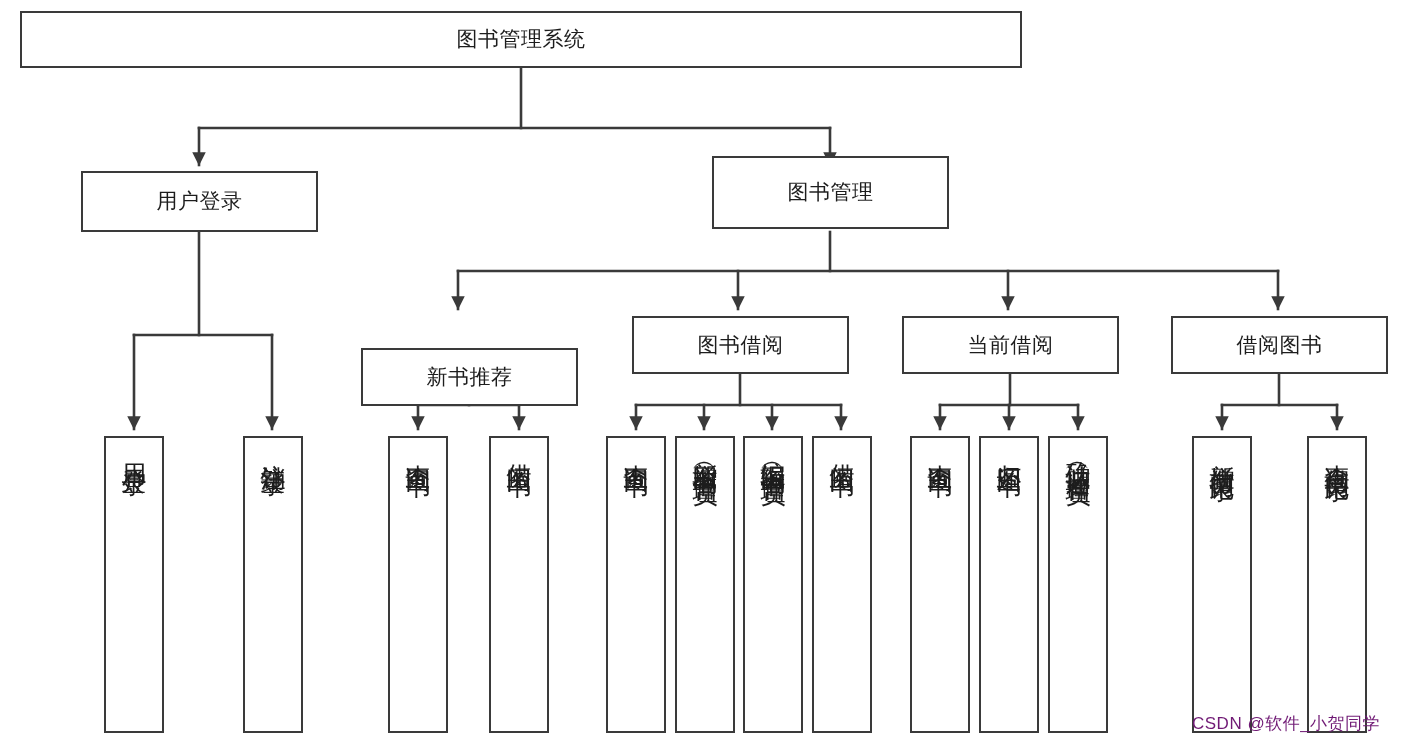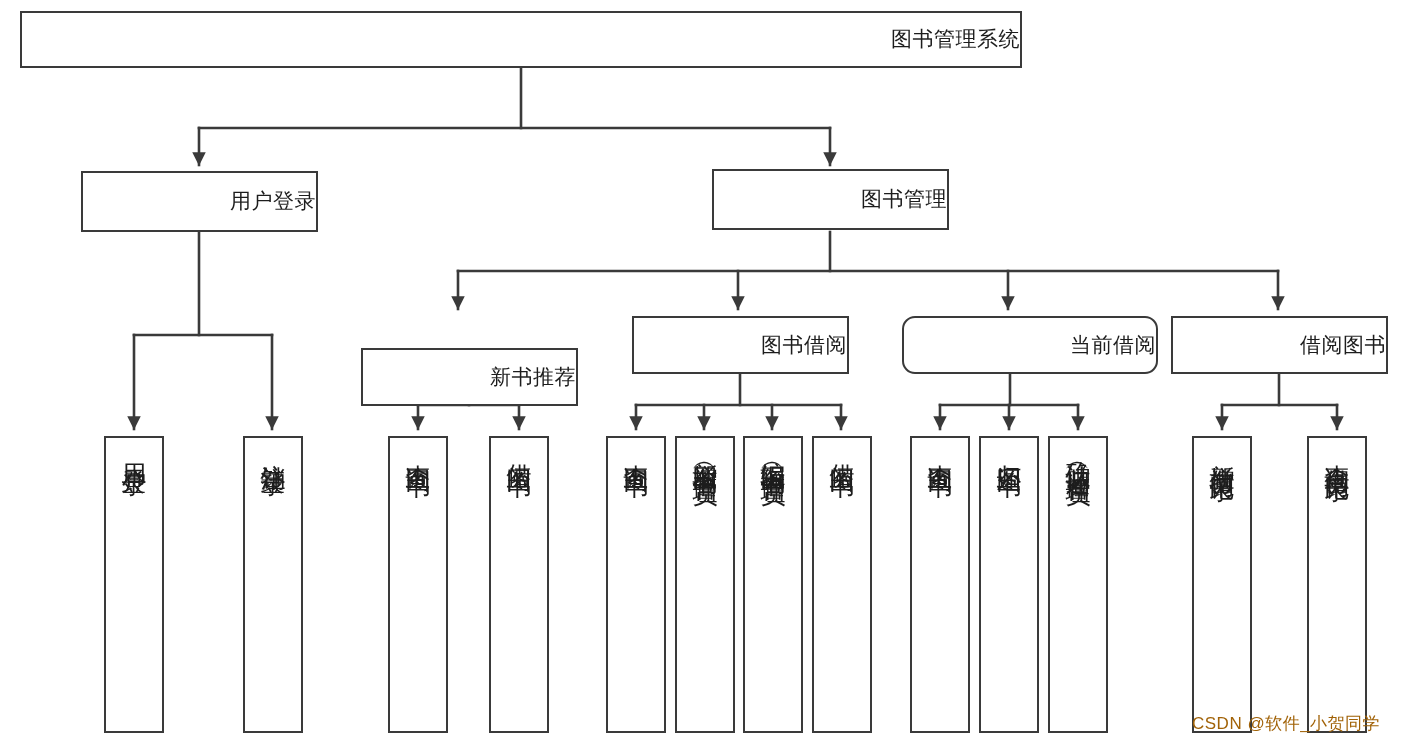--- a/index.html
+++ b/index.html
@@ -26,21 +26,21 @@
     height: 747px;
     pointer-events: none;
   }
   .node {
     position: absolute;
     box-sizing: border-box;
     background: #ffffff;
     border: 2px solid #3a3a3a;
     display: flex;
     align-items: center;
-    justify-content: flex-end;
+    justify-content: center;
     color: #1d1d1d;
     z-index: 2;
   }
   .node .label {
     display: block;
     text-align: center;
     line-height: 1.16;
     letter-spacing: 0.5px;
     white-space: nowrap;
   }
@@ -62,21 +62,21 @@
     letter-spacing: 3px;
   }
   .node.vert.tall {
     padding-top: 4px;
   }
   .watermark {
     position: absolute;
     left: 1192px;
     top: 712px;
     font-size: 17px;
-    color: #a16207;
+    color: #701a75;
     letter-spacing: 0.5px;
     white-space: nowrap;
     z-index: 5;
   }
 </style>
 </head>
 <body>
 
 <div id="canvas">
 
@@ -133,31 +133,31 @@
     </g>
   </svg>
 
   <div class="node horiz" style="left:20px; top:11px; width:1002px; height:57px;">
     <span class="label">图书管理系统</span>
   </div>
 
   <div class="node horiz" style="left:81px; top:171px; width:237px; height:61px;">
     <span class="label">用户登录</span>
   </div>
-  <div class="node horiz" style="left:712px; top:169px; width:237px; height:61px;">
+  <div class="node horiz" style="left:712px; top:156px; width:237px; height:73px;">
     <span class="label">图书管理</span>
   </div>
 
   <div class="node horiz" style="left:361px; top:316px; width:217px; height:58px;margin-top:32px;">
     <span class="label">新书推荐</span>
   </div>
   <div class="node horiz" style="left:632px; top:316px; width:217px; height:58px;">
     <span class="label">图书借阅</span>
   </div>
-  <div class="node horiz" style="left:902px; top:316px; width:256px; height:58px;border-radius:13px;">
+  <div class="node horiz" style="left:902px; top:316px; width:217px; height:58px;">
     <span class="label">当前借阅</span>
   </div>
   <div class="node horiz" style="left:1171px; top:316px; width:217px; height:58px;">
     <span class="label">借阅图书</span>
   </div>
 
   <div class="node vert" style="left:104px; top:436px; width:60px; height:297px;">
     <span class="label">用户登录</span>
   </div>
   <div class="node vert" style="left:243px; top:436px; width:60px; height:297px;">

